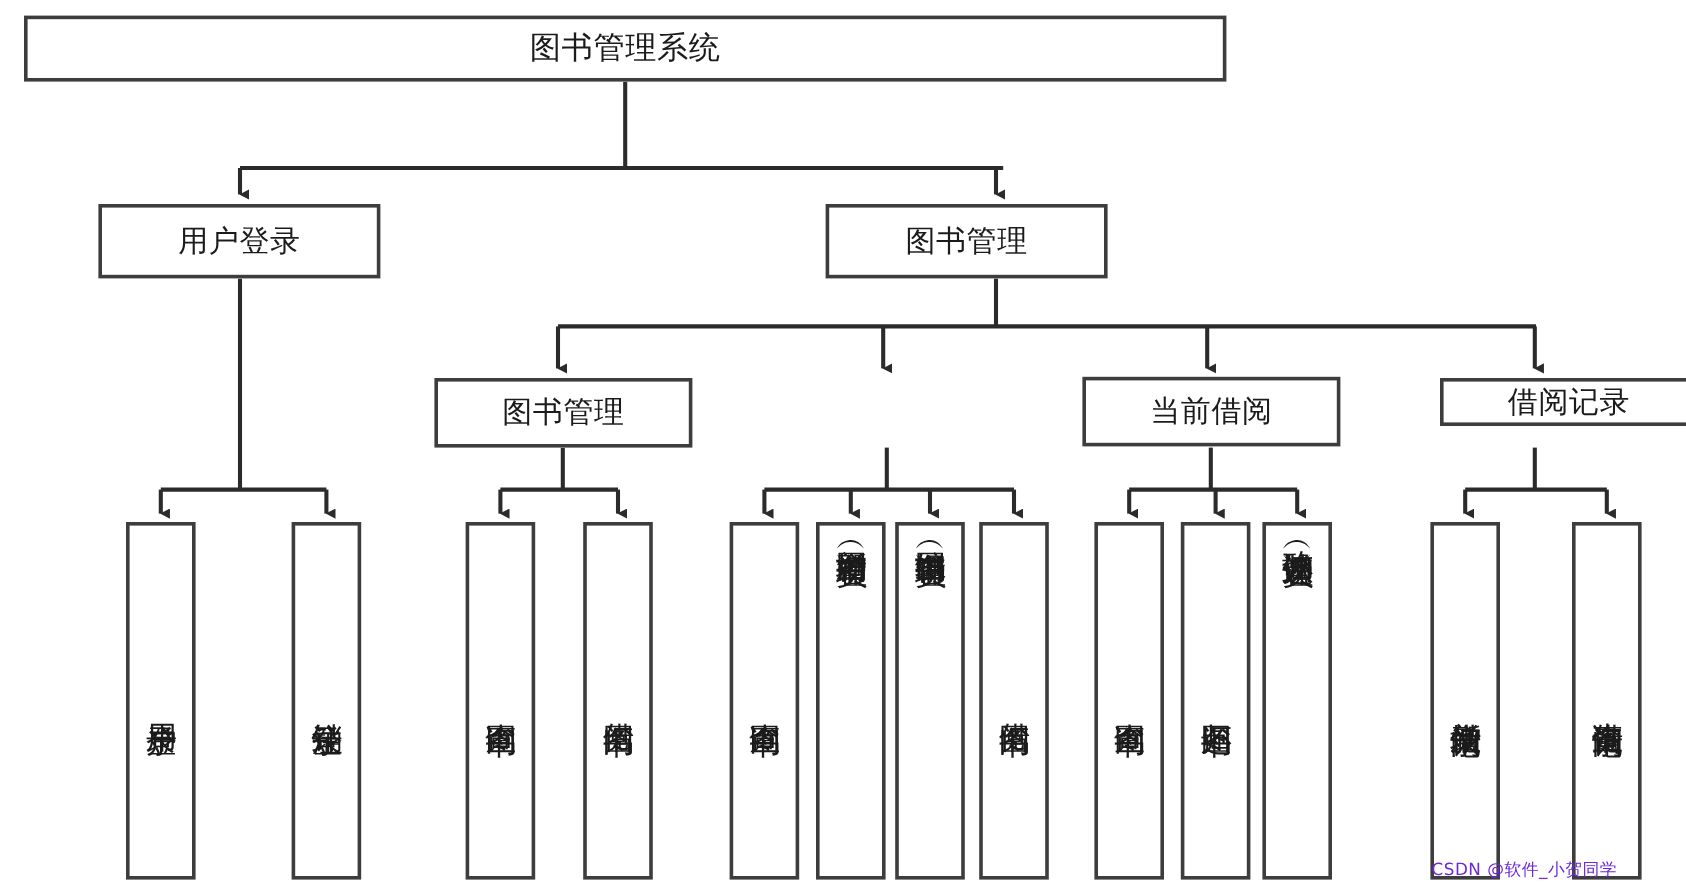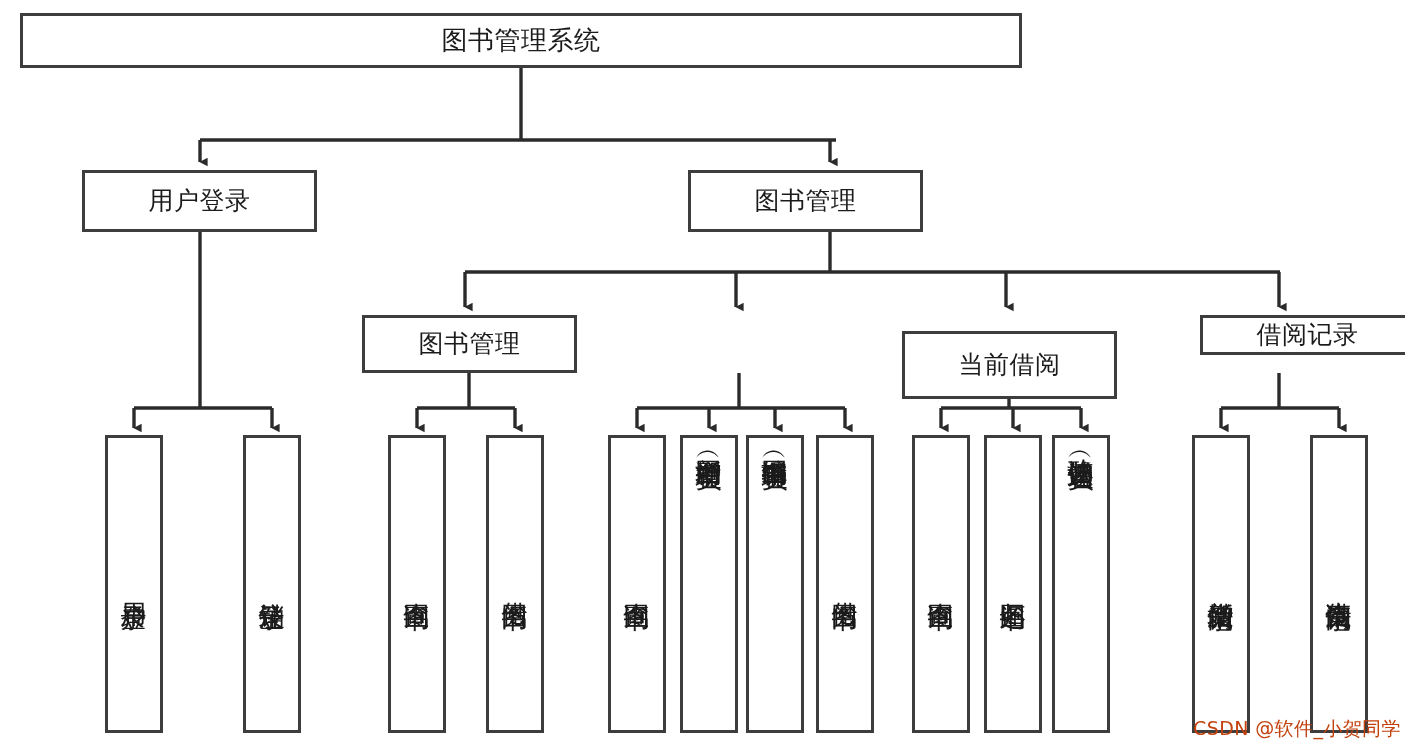--- a/index.html
+++ b/index.html
@@ -56,22 +56,22 @@
     text-align: left;
     white-space: nowrap;
   }
   .node-box.leaf.v-center {
     align-items: center;
   }
   .watermark {
     position: absolute;
     left: 1193px;
     top: 716px;
-    font-size: 19px;
-    color: #c2410c;
+    font-size: 14px;
+    color: #6d28d9;
     white-space: nowrap;
     letter-spacing: 0.4px;
     pointer-events: none;
   }
 </style>
 </head>
 <body>
 
 <div id="canvas">
 
@@ -136,21 +136,21 @@
 
   <div class="node-box" style="left:688px; top:170px; width:235px; height:62px;">
     <span class="node-label-h">图书管理</span>
   </div>
 
   <div class="node-box" style="left:362px; top:315px; width:215px; height:58px;">
     <span class="node-label-h">图书管理</span>
   </div>
 
 
-  <div class="node-box" style="left:902px; top:331px; width:215px; height:68px;">
+  <div class="node-box" style="left:902px; top:314px; width:215px; height:58px;">
     <span class="node-label-h">当前借阅</span>
   </div>
 
   <div class="node-box" style="left:1200px; top:315px; width:215px; height:40px;">
     <span class="node-label-h">借阅记录</span>
   </div>
 
   <div class="node-box leaf v-center" style="left:105px; top:435px; width:58px; height:298px;">
     <span class="node-label-v">用户登录</span>
   </div>

